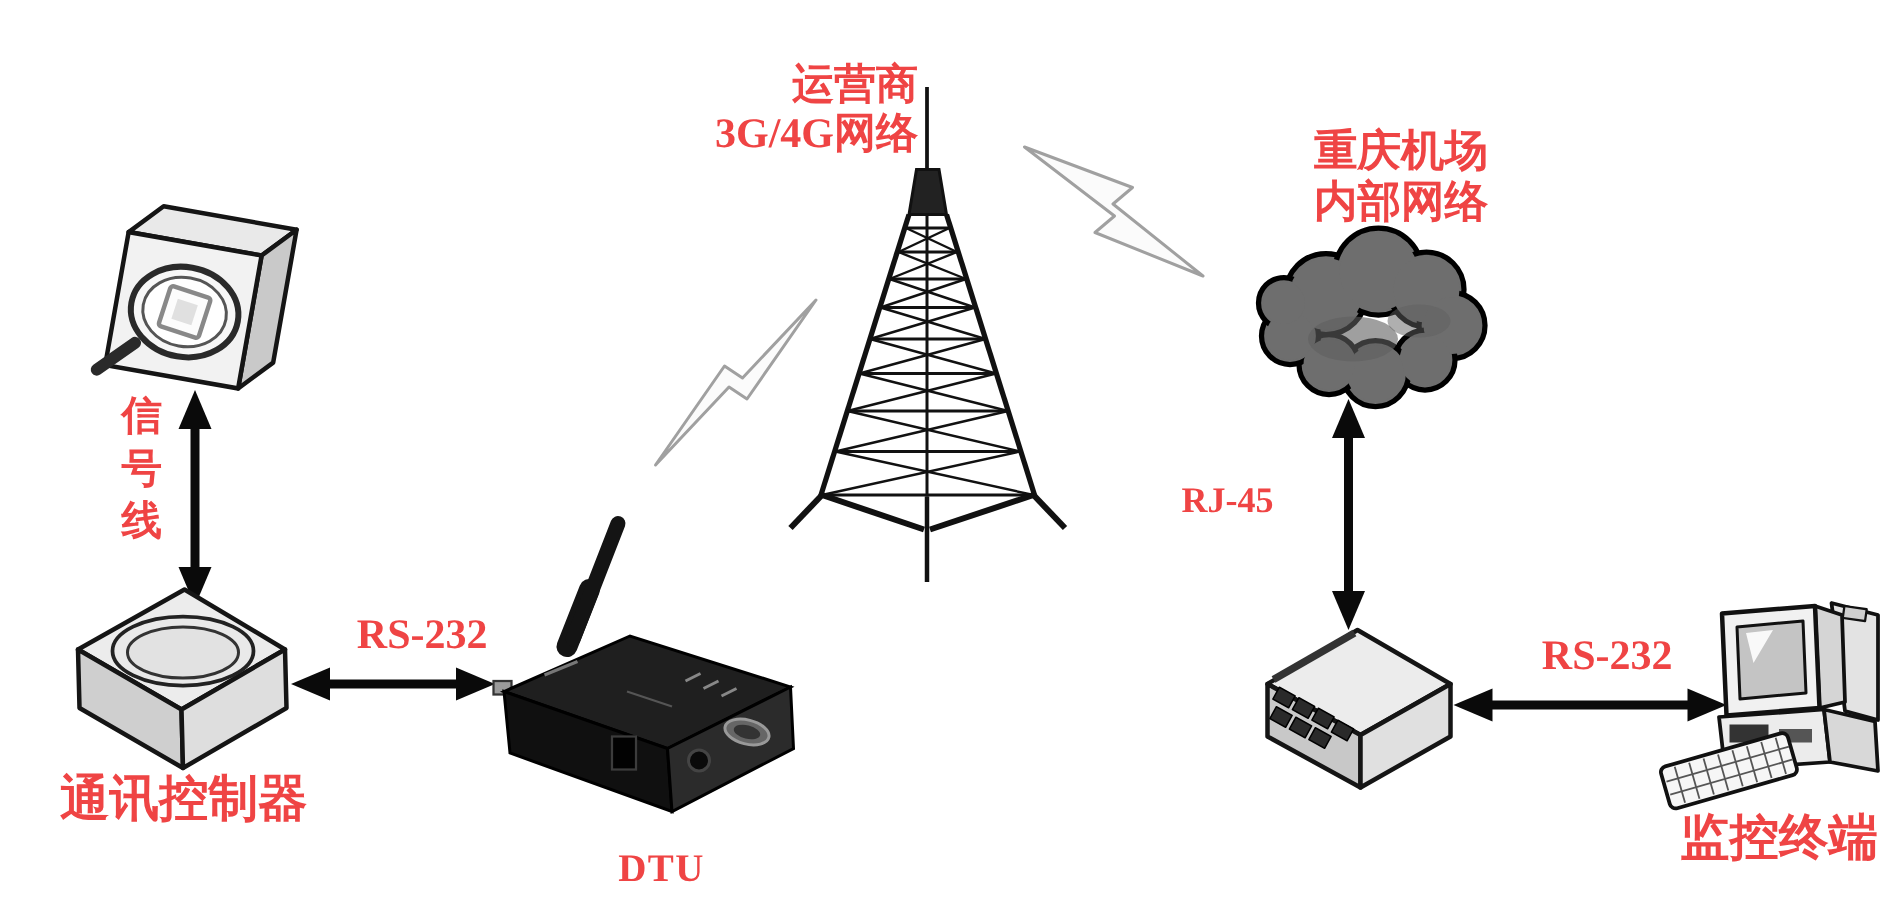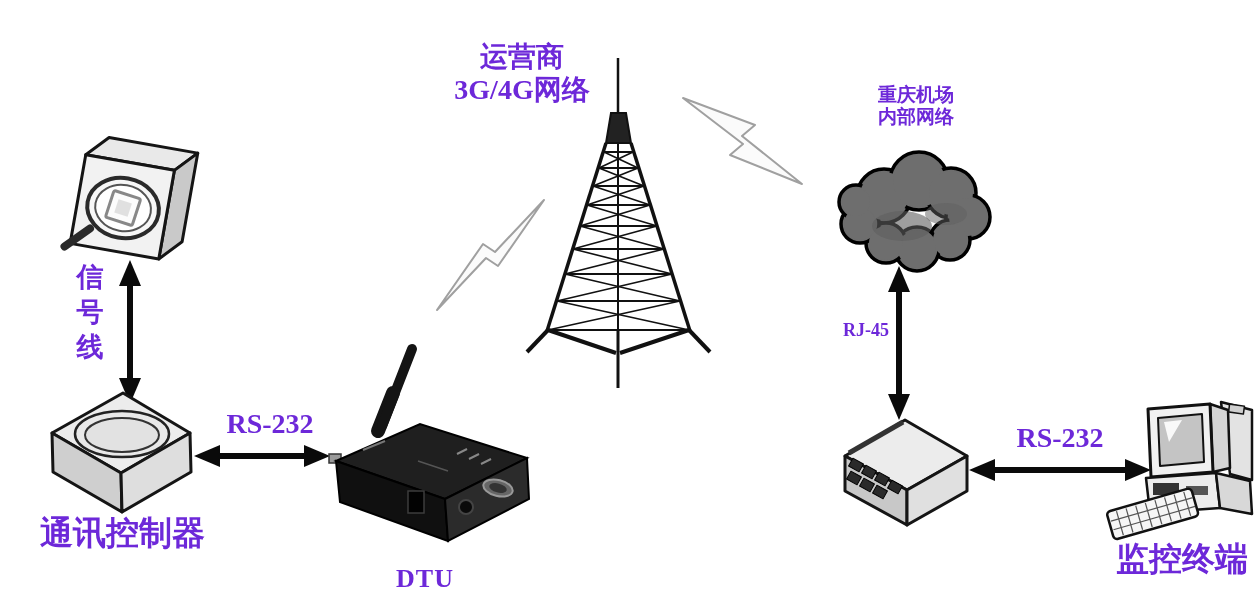--- a/index.html
+++ b/index.html
@@ -2,21 +2,21 @@
 <html><head>
 <meta charset="utf-8">
 <style>
   html,body{margin:0;padding:0;background:#ffffff;}
   #stage{
     position:relative;width:1258px;height:608px;background:#ffffff;overflow:hidden;
     font-family:"Liberation Serif","DejaVu Serif",serif;
   }
   #diagram-svg{position:absolute;left:0;top:0;}
   .lbl{
-    position:absolute;color:#6d28d9;font-weight:bold;text-align:center;
+    position:absolute;color:#ef4444;font-weight:bold;text-align:right;
     white-space:pre-line;line-height:1.18;
     font-family:"Liberation Serif","DejaVu Serif",serif;
   }
   .lbl-vert{line-height:1.3;}
 </style>
 </head>
 <body>
 
 <div id="stage">
 
@@ -209,23 +209,23 @@
 
 <div class="lbl" style="left:40px;top:514px;width:165px;font-size:33px;">通讯控制器</div>
 
 <div class="lbl" style="left:215px;top:407px;width:110px;font-size:28px;">RS-232</div>
 
 <div class="lbl" style="left:380px;top:564px;width:90px;font-size:26px;letter-spacing:1px;">DTU</div>
 
 <div class="lbl" style="left:432px;top:40px;width:180px;font-size:28px;">运营商
 3G/4G网络</div>
 
-<div class="lbl" style="left:840px;top:84px;width:152px;font-size:19px;">重庆机场
+<div class="lbl" style="left:840px;top:84px;width:152px;font-size:29px;">重庆机场
 内部网络</div>
 
-<div class="lbl" style="left:816px;top:320px;width:100px;font-size:18px;">RJ-45</div>
+<div class="lbl" style="left:749px;top:320px;width:100px;font-size:24px;">RJ-45</div>
 
 
 <div class="lbl" style="left:1005px;top:421px;width:110px;font-size:28px;">RS-232</div>
 
 <div class="lbl" style="left:1112px;top:540px;width:140px;font-size:33px;">监控终端</div>
 
 </div>
 
 </body></html>

